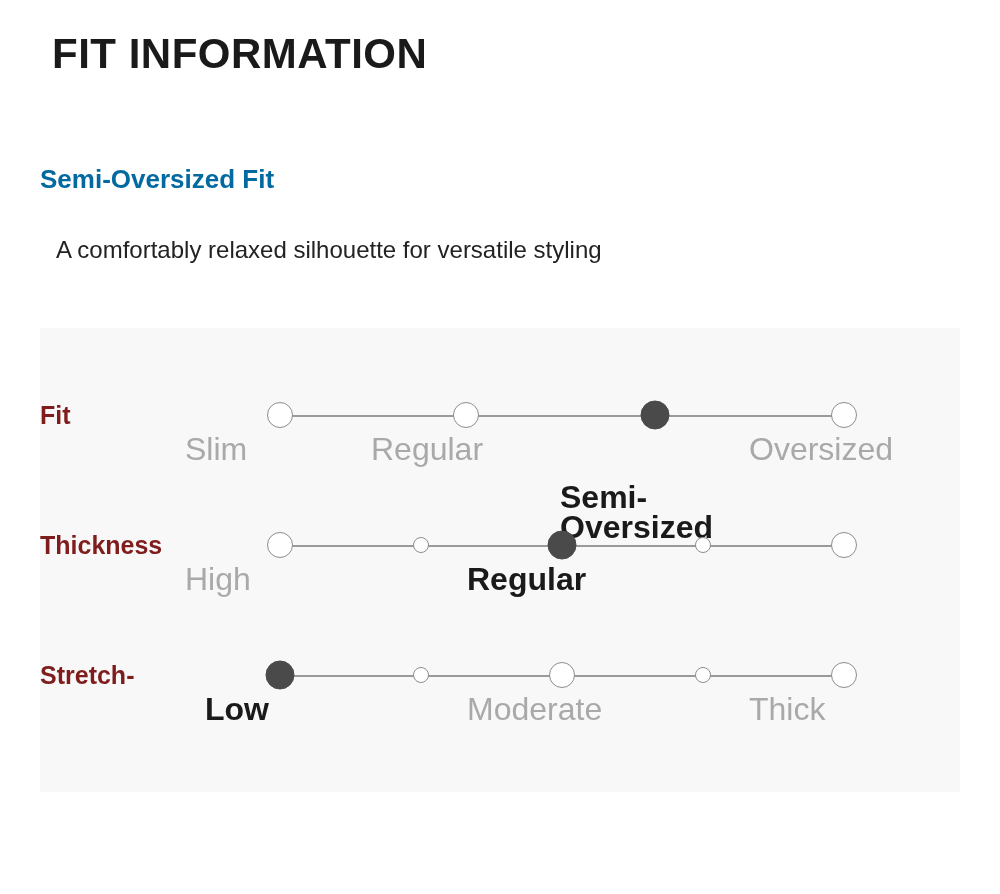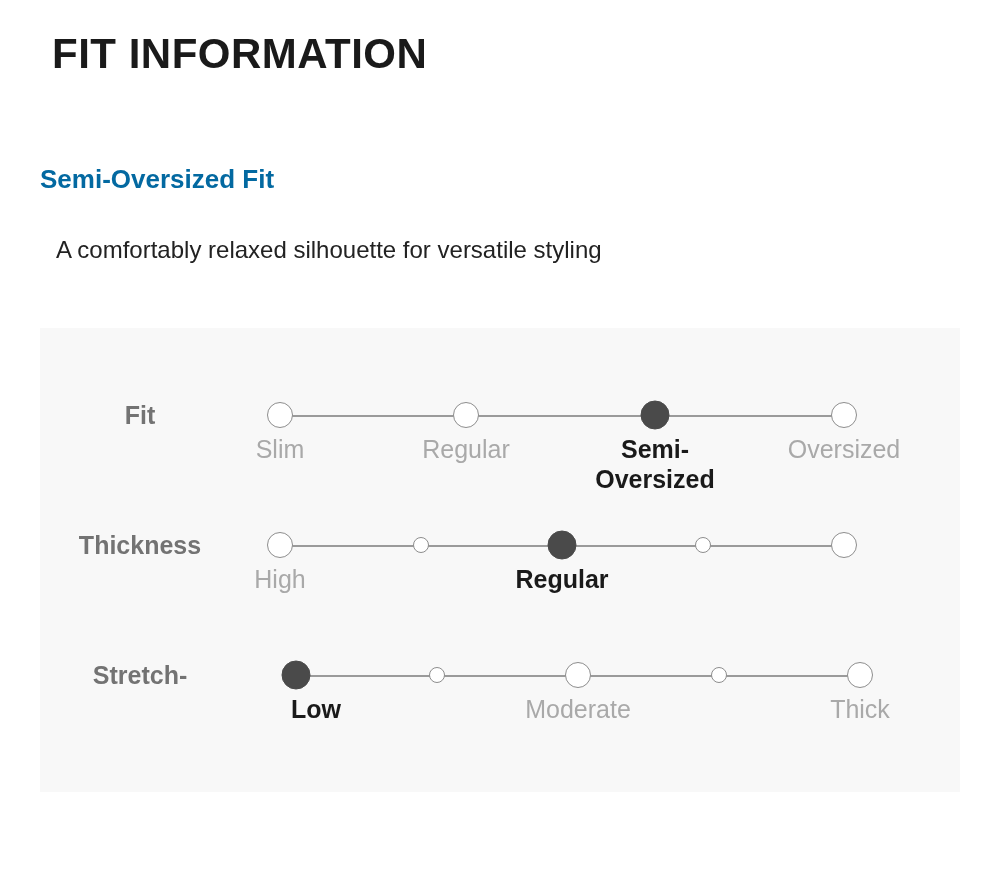--- a/index.html
+++ b/index.html
@@ -58,31 +58,31 @@
     box-sizing: border-box;
     padding: 48px 0 44px 0;
   }
 
   .scale-row {
     position: relative;
     display: flex;
     align-items: flex-start;
     margin-bottom: 18px;
   }
-  .scale-row:last-child { margin-bottom: 0; gap: 16px; }
+  .scale-row:last-child { margin-bottom: 0; }
 
   .row-label {
     width: 222px;
-    text-align: center;
+    text-align: left;
     padding-right: 22px;
     box-sizing: border-box;
     font-size: 25px;
     line-height: 30px;
     font-weight: 700;
-    color: #737373;
+    color: #7f1d1d;
     padding-top: 24px;
   }
   .row-label .lbl-line { display: block; }
 
   .track-wrap {
     position: relative;
     width: 600px;
     height: 112px;
   }
 
@@ -117,22 +117,22 @@
     border-color: #4a4a4a;
     width: 29px;
     height: 29px;
   }
 
   .tick-label {
     position: absolute;
     top: 58px;
     transform: translateX(-50%);
     width: 190px;
-    text-align: center;
-    font-size: 25px;
+    text-align: left;
+    font-size: 32px;
     line-height: 30px;
     font-weight: 400;
     color: #a9a9a9;
     white-space: pre-line;
   }
   .tick-label.active {
     color: #1a1a1a;
     font-weight: 700;
   }
 </style>
@@ -152,21 +152,21 @@
         <div class="row-label">
           <span class="lbl-line">Fit</span>
         </div>
         <div class="track-wrap">
           <div class="track-line"></div>
           <div class="dot major" style="left: 3%;"></div>
           <div class="tick-label" style="left: 3%;">Slim</div>
           <div class="dot major" style="left: 34%;"></div>
           <div class="tick-label" style="left: 34%;">Regular</div>
           <div class="dot major active" style="left: 65.5%;"></div>
-          <div class="tick-label active" style="left: 65.5%;">Semi-
+          <div class="tick-label active" style="left: 65.5%; margin-top: 48px;">Semi-
 Oversized</div>
           <div class="dot major" style="left: 97%;"></div>
           <div class="tick-label" style="left: 97%;">Oversized</div>
         </div>
       </div>
       <div class="scale-row">
         <div class="row-label">
           <span class="lbl-line">Thickness</span>
         </div>
         <div class="track-wrap">

